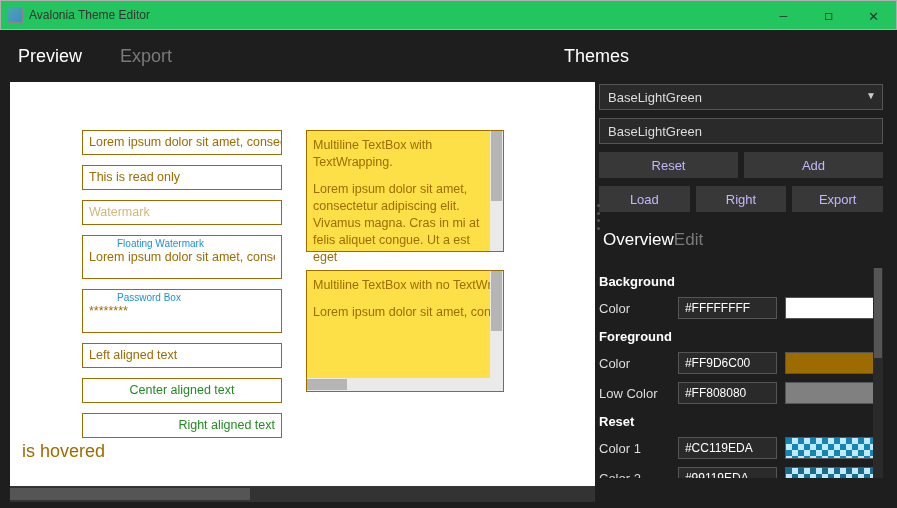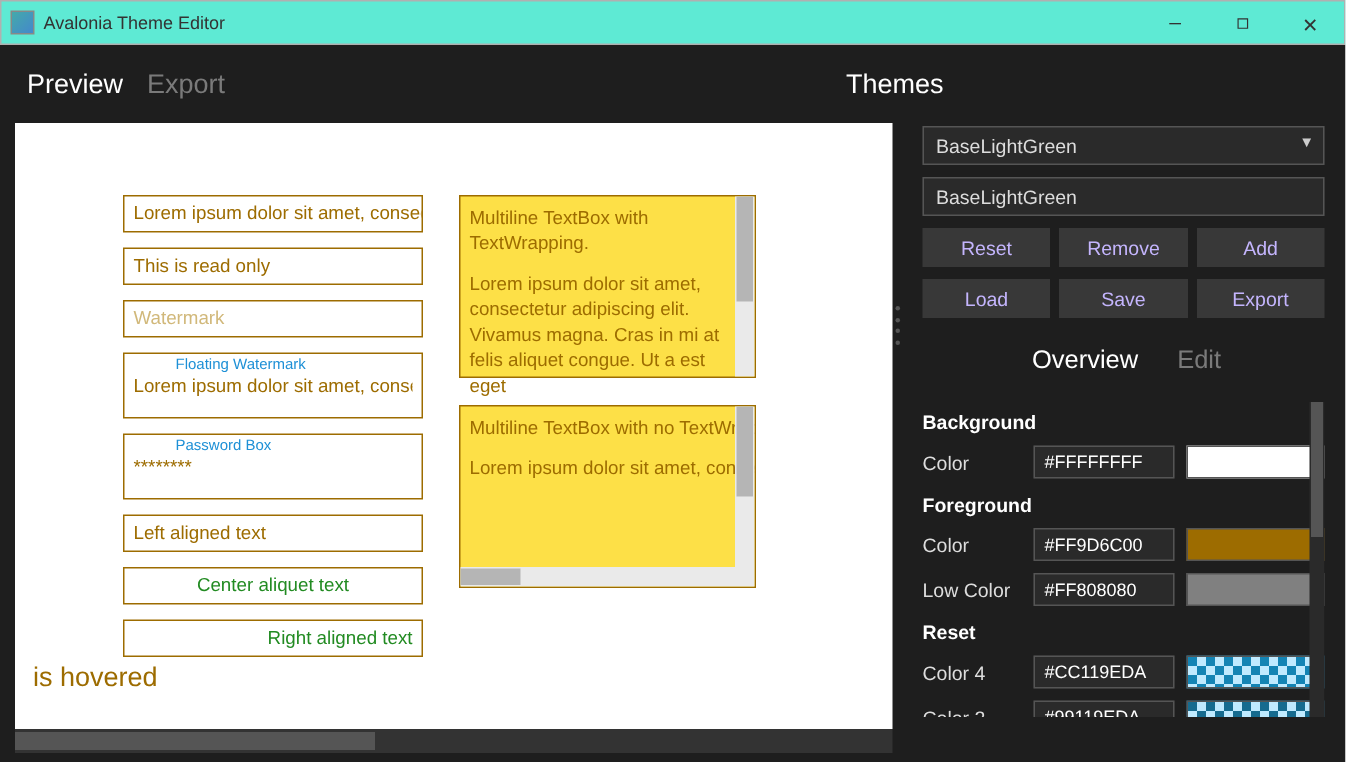--- a/index.html
+++ b/index.html
@@ -1,27 +1,27 @@
 <!DOCTYPE html>
 <html><head>
 <meta charset="utf-8">
 <style>
   * { box-sizing: border-box; margin: 0; padding: 0; font-family: "Segoe UI", Arial, sans-serif; }
   html, body { width: 897px; height: 508px; overflow: hidden; background: #fff; }
 
   
-  .titlebar { height: 30px; background: #5eead4; border: 1px solid #b0b0b0; display: flex; align-items: center; font-size: 12px; color: #333; }
+  .titlebar { height: 30px; background: #22c55e; border: 1px solid #b0b0b0; display: flex; align-items: center; font-size: 12px; color: #333; }
   .titlebar .app-icon { width: 16px; height: 16px; margin: 0 6px; background: linear-gradient(135deg,#4aa,#48c); border:1px solid #888;}
   .titlebar .title { flex:1; }
   .titlebar .winbtn { width:45px; height:100%; display:flex; align-items:center; justify-content:center; font-size:13px; font-family: monospace;}
 
   
   .app { position:relative; width:100%; height:478px; background:#1e1e1e; display:flex; flex-direction:column; }
   .topbar { height:52px; display:flex; align-items:center; padding:0 18px; }
-  .tabs-left { display:flex; gap:16px; color:#7a7a7a; font-size:18px; font-weight:300;}
+  .tabs-left { display:flex; gap:38px; color:#7a7a7a; font-size:18px; font-weight:300;}
   .tabs-left .active { color:#fff; }
   .spacer { flex:1; }
   .themes-title { color:#fff; font-size:18px; font-weight:300; margin-right:250px;}
 
   .body { flex:1; display:flex; overflow:hidden; }
 
   
   .preview-wrap { width:595px; height:100%; position:relative; background:#1e1e1e; padding-left:0;}
   .preview-canvas { position:absolute; left:10px; top:0; right:0; bottom:22px; background:#fff; overflow:hidden;}
   .preview-inner { padding:48px 0 0 72px; display:flex; gap:24px; }
@@ -37,27 +37,27 @@
   .mbox .content { font-size:12.5px; color:#9D6C00; padding:6px 14px 6px 6px; line-height:17px;}
   .mbox .vscroll { position:absolute; right:0; top:0; bottom:0; width:13px; background:#eaeaea;}
   .mbox .vscroll .thumb { position:absolute; left:1px; right:1px; background:#b5b5b5;}
   .mbox .hscroll { position:absolute; left:0; right:13px; bottom:0; height:13px; background:#eaeaea;}
   .mbox .hscroll .thumb { position:absolute; top:1px; bottom:1px; background:#b5b5b5;}
   .hover-text { position:absolute; left:12px; bottom:24px; font-size:18px; color:#9D6C00;}
   .main-hscroll { position:absolute; left:10px; right:0; bottom:6px; height:16px; background:#333;}
   .main-hscroll .thumb{position:absolute; top:2px; bottom:2px; left:0; width:240px; background:#555;}
 
   
-  .right-panel { flex:1; padding:0 14px 0 20px; color:#ddd; font-size:13px; overflow:hidden; position:relative;}
+  .right-panel { flex:1; padding:0 14px 0 4px; color:#ddd; font-size:13px; overflow:hidden; position:relative;}
   .combo { height:26px; border:1px solid #555; background:#2a2a2a; display:flex; align-items:center; padding:0 8px; margin-top:2px; position:relative;}
   .combo .chev { position:absolute; right:6px; top:5px; font-size:10px; color:#ccc;}
   .name-edit { height:26px; border:1px solid #555; background:#2a2a2a; display:flex; align-items:center; padding:0 8px; margin-top:8px;}
   .btn-row { display:flex; gap:6px; margin-top:8px;}
   .btn { flex:1; height:26px; background:#383838; display:flex; align-items:center; justify-content:center; font-size:13px; color:#c4b5fd;}
-  .subtabs { display:flex; gap:26px; margin-top:18px; font-size:17px; font-weight:300; color:#7a7a7a; padding-left:4px;justify-content:center;}
+  .subtabs { display:flex; margin-top:18px; font-size:17px; font-weight:300; color:#7a7a7a; padding-left:4px;}
   .subtabs .active{color:#fff;}
   .prop-scroll { margin-top:18px; height:210px; overflow:hidden; position:relative;}
   .section-h { font-weight:600; color:#fff; font-size:13px; margin-top:6px; margin-bottom:4px;}
   .prop-row { display:flex; align-items:center; gap:8px; height:30px;}
   .prop-row .lbl { width:72px; color:#ddd;}
   .prop-row .val { width:100px; height:22px; border:1px solid #555; background:#2a2a2a; display:flex; align-items:center; padding:0 6px; color:#fff; font-size:12px;}
   .prop-row .swatch { width:100px; height:22px; border:1px solid #555;}
   .checker { background-image:
      linear-gradient(45deg,#bfeaff 25%,transparent 25%),
      linear-gradient(-45deg,#bfeaff 25%,transparent 25%),
@@ -102,21 +102,21 @@
             <div class="tbox"><span class="watermark">Watermark</span></div>
             <div class="tbox tall">
               <div class="float-lbl">Floating Watermark</div>
               <div style="overflow:hidden;white-space:nowrap;">Lorem ipsum dolor sit amet, consect</div>
             </div>
             <div class="tbox tall">
               <div class="float-lbl">Password Box</div>
               <div>********</div>
             </div>
             <div class="tbox">Left aligned text</div>
-            <div class="tbox center">Center aliquet text</div>
+            <div class="tbox center">Center aligned text</div>
             <div class="tbox right">Right aligned text</div>
           </div>
           <div class="col2">
             <div class="mbox" style="height:122px;">
               <div class="content">
                 <div>Multiline TextBox with TextWrapping.</div>
                 <div style="height:10px;"></div>
                 <div>Lorem ipsum dolor sit amet, consectetur adipiscing elit. Vivamus magna. Cras in mi at felis aliquet congue. Ut a est eget</div>
               </div>
               <div class="vscroll">
@@ -155,26 +155,25 @@
 
       <div class="combo">
         <span>BaseLightGreen</span>
         <span class="chev">▼</span>
       </div>
       <div class="name-edit">
         <span>BaseLightGreen</span>
       </div>
       <div class="btn-row">
         <div class="btn">Reset</div>
-        <div class="btn">Remove</div>
         <div class="btn">Add</div>
       </div>
       <div class="btn-row">
         <div class="btn">Load</div>
-        <div class="btn">Save</div>
+        <div class="btn">Right</div>
         <div class="btn">Export</div>
       </div>
 
       <div class="subtabs">
         <div class="active">Overview</div>
         <div>Edit</div>
       </div>
 
       <div class="prop-scroll">
         <div class="right-vscroll">
@@ -195,21 +194,21 @@
           <div class="swatch" style="background:#9D6C00;"></div>
         </div>
         <div class="prop-row">
           <div class="lbl">Low Color</div>
           <div class="val">#FF808080</div>
           <div class="swatch" style="background:#808080;"></div>
         </div>
 
         <div class="section-h">Reset</div>
         <div class="prop-row">
-          <div class="lbl">Color 4</div>
+          <div class="lbl">Color 1</div>
           <div class="val">#CC119EDA</div>
           <div class="swatch checker" style="background-color:rgba(17,158,218,0.8);"></div>
         </div>
         <div class="prop-row">
           <div class="lbl">Color 2</div>
           <div class="val">#99119EDA</div>
           <div class="swatch checker" style="background-color:rgba(17,158,218,0.6);"></div>
         </div>
       </div>
     </div>

